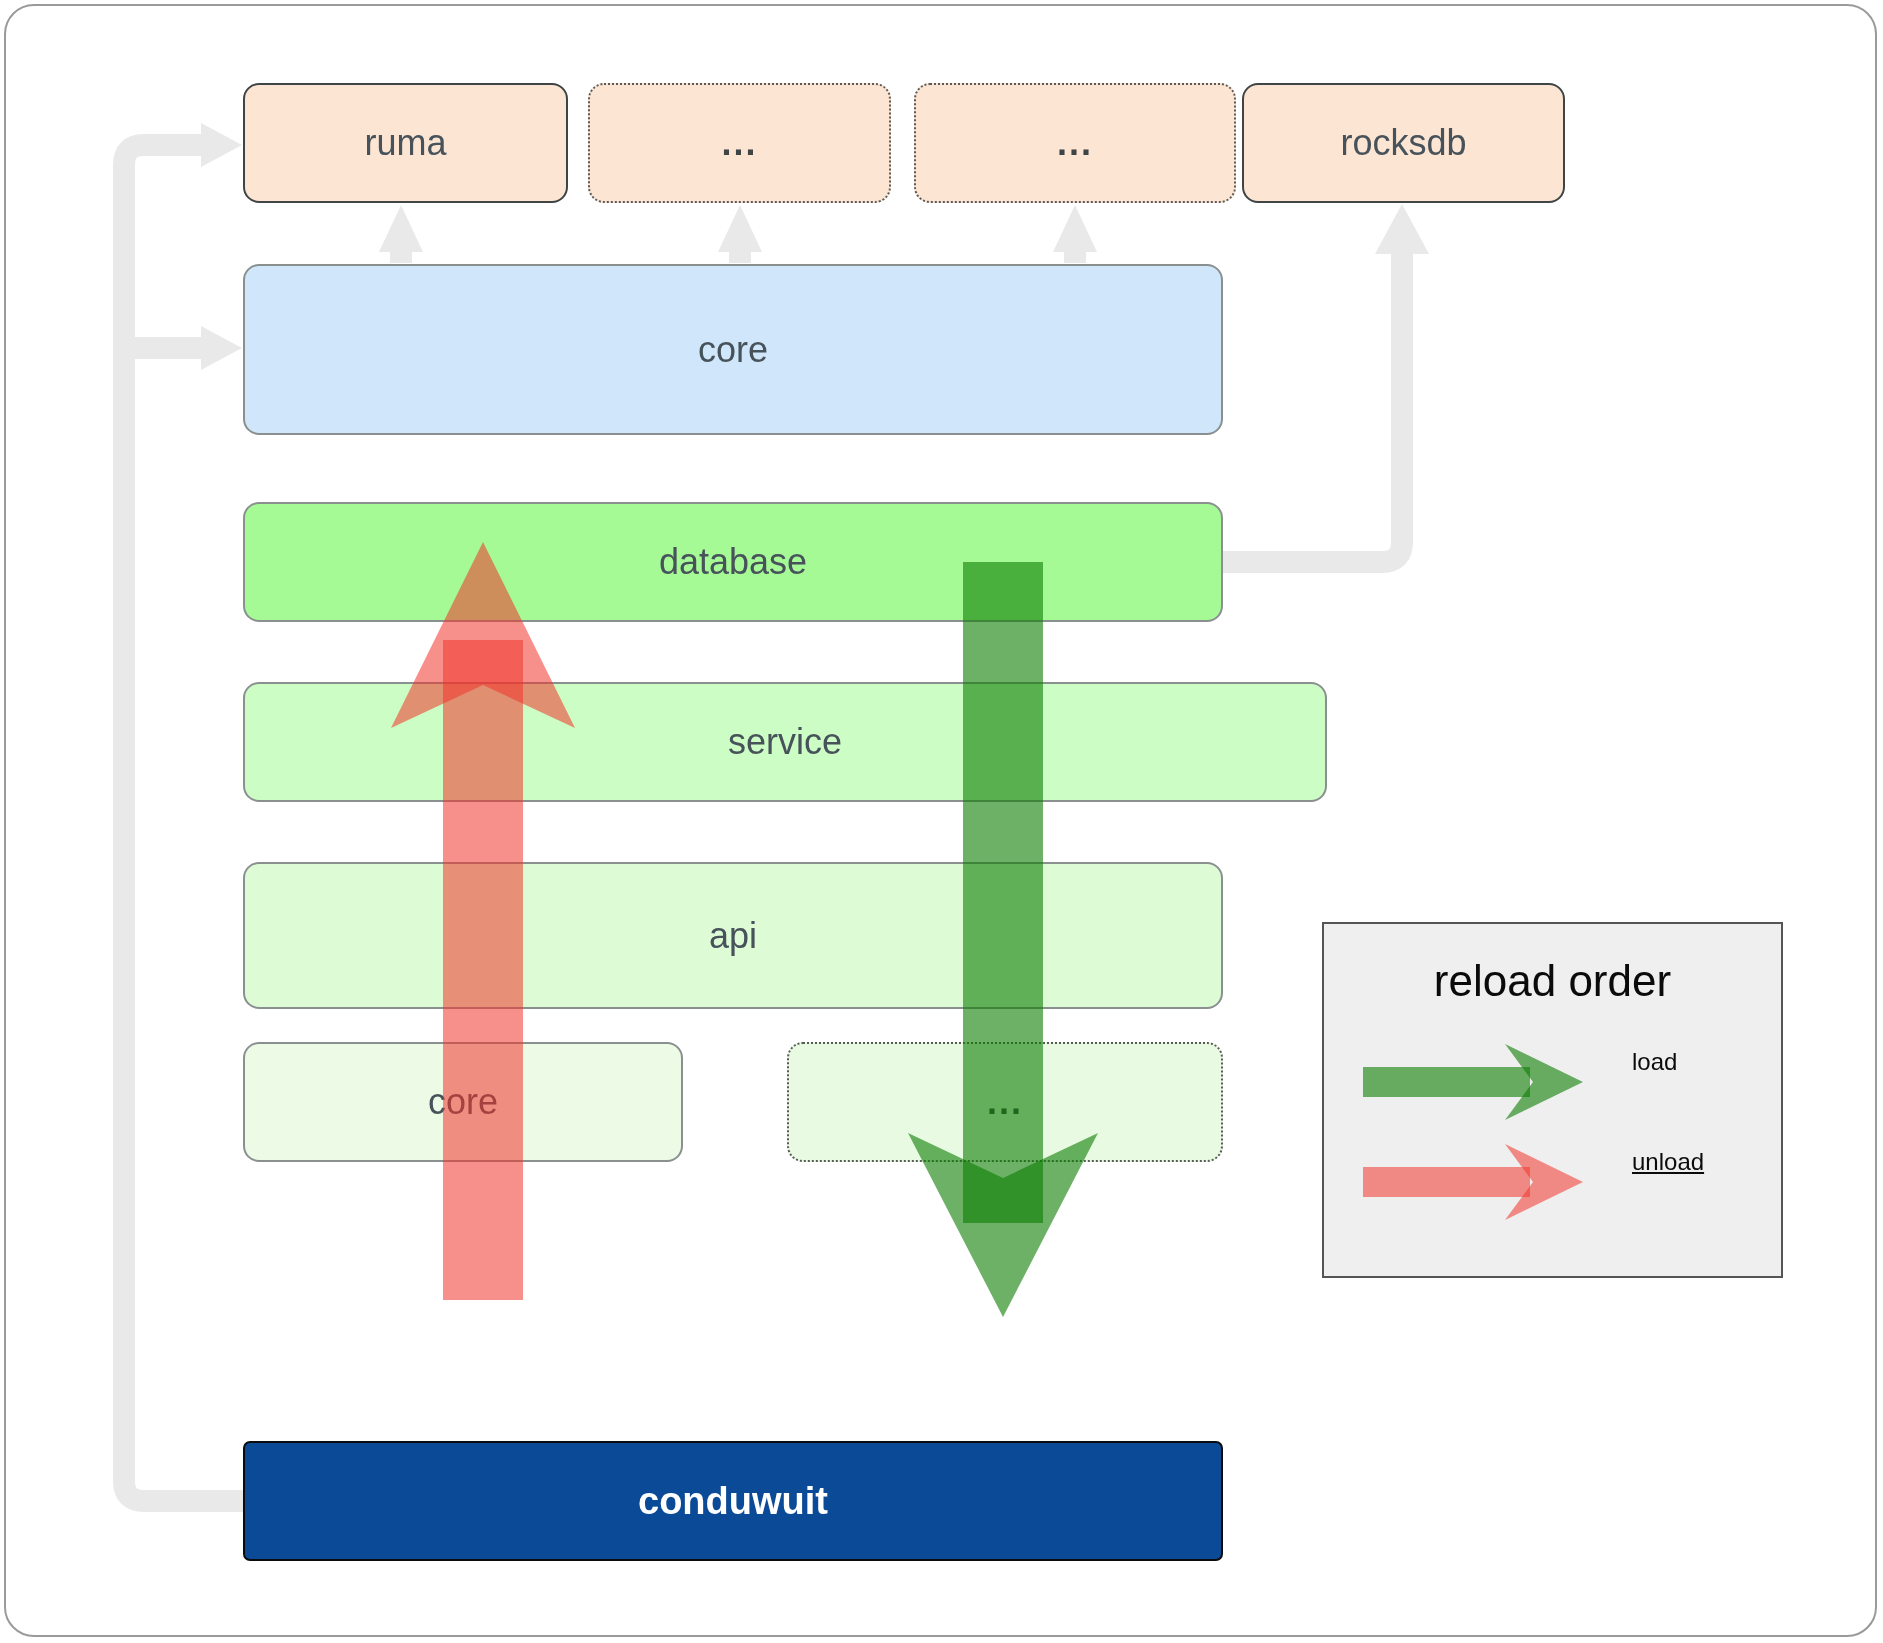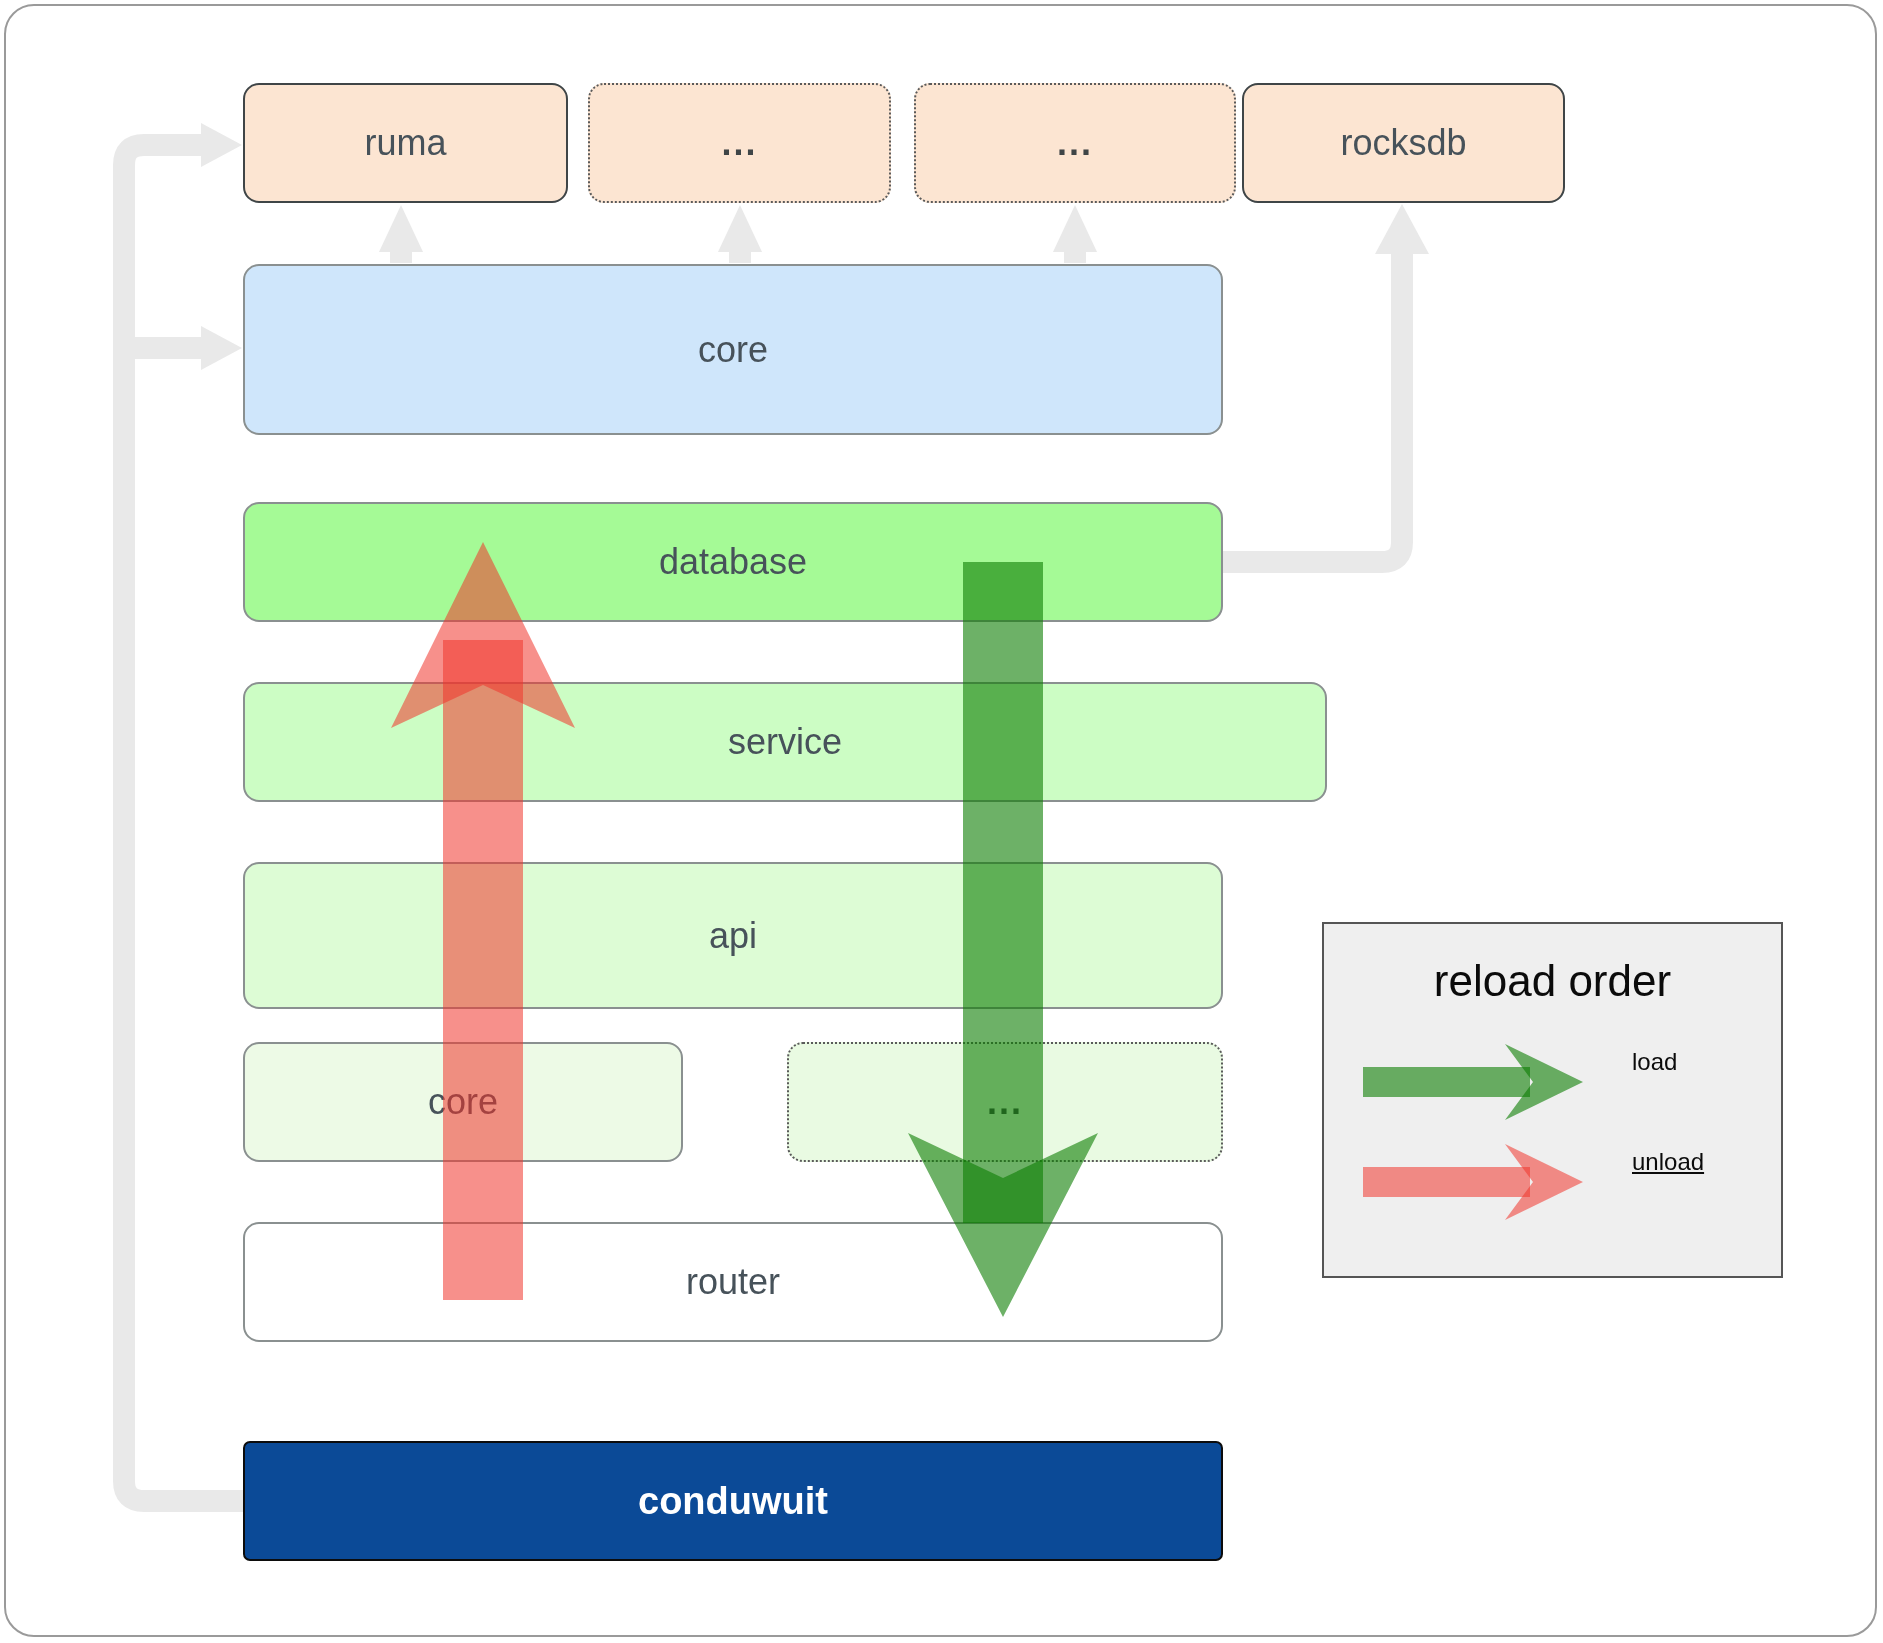--- a/index.html
+++ b/index.html
@@ -102,23 +102,20 @@
   </div>
   <div class="node graybox" id="node-api" style="left:243px;top:862px;width:980px;height:147px">
     <span class="lbl">api</span>
   </div>
   <div class="node graybox" id="node-admin" style="left:243px;top:1042px;width:440px;height:120px">
     <span class="lbl">core</span>
   </div>
   <div class="node dottedbox" id="node-admin-dots" style="left:787px;top:1042px;width:436px;height:120px">
     <span class="lbl dots">...</span>
   </div>
-  <div class="node graybox" id="node-router" style="left:243px;top:1222px;width:980px;height:120px">
-    <span class="lbl">router</span>
-  </div>
   <div class="node" id="node-conduwuit" style="left:243px;top:1441px;width:980px;height:120px">
     <span class="lbl">conduwuit</span>
   </div>
 
   <div id="legend">
     <div id="legend-title">reload order</div>
     <span class="legend-label" id="legend-load-label">load</span>
     <span class="legend-label" id="legend-unload-label">unload</span>
   </div>
 

